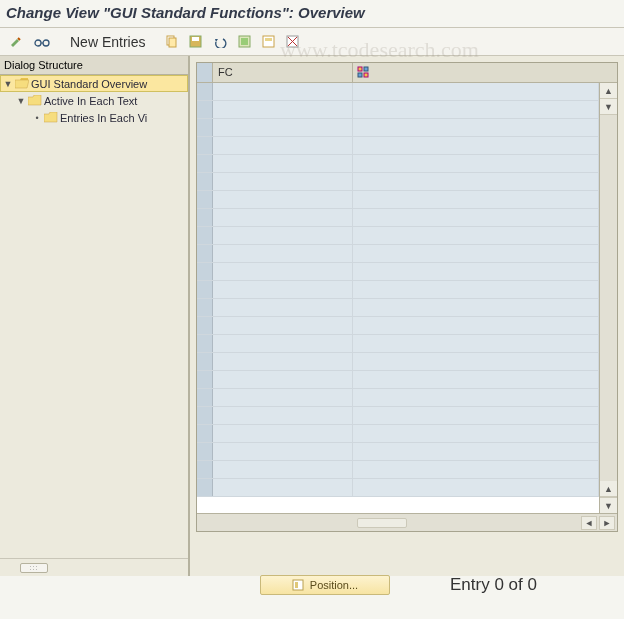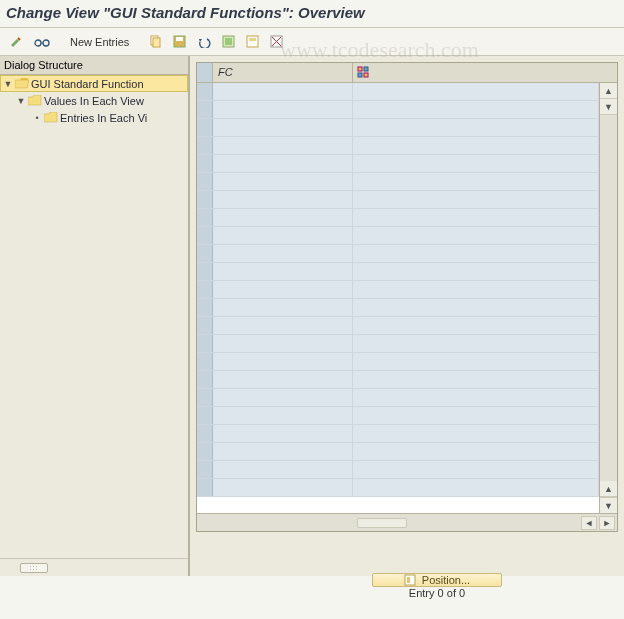--- a/index.html
+++ b/index.html
@@ -32,21 +32,21 @@
   .tb-btn {
     display: inline-flex;
     align-items: center;
     justify-content: center;
     height: 20px;
     min-width: 18px;
     padding: 0 3px;
     cursor: pointer;
   }
   .tb-sep { width: 4px; }
-  .tb-text { font-size: 11px; color: #333; cursor: pointer; padding: 0 3px; }
+  .tb-text { font-size: 14px; color: #333; cursor: pointer; padding: 0 3px; }
   .icon-svg { display: block; }
 
   .main-area {
     display: flex;
     height: 520px;
     position: relative;
   }
 
   
   .tree-panel {
@@ -142,21 +142,20 @@
     width: 16px;
     border-right: 1px solid #b5b29e;
     background: #c6d3dd;
   }
   .col-head {
     padding: 3px 5px;
     border-right: 1px solid #b5b29e;
     font-size: 11px;
     color: #333;
     background: #dedccd;
-    font-style: italic;
   }
   .col-fc { width: 140px; flex: 0 0 140px; }
   .col-ft { flex: 1; }
   .col-config {
     width: 20px;
     flex: 0 0 20px;
     display:flex; align-items:center; justify-content:center;
     background: #dedccd;
   }
   .table-body {
@@ -223,40 +222,39 @@
 
   
   .bottom-bar {
     position: absolute;
     left: 200px;
     right: 10px;
     bottom: 22px;
     height: 24px;
     display: flex;
     align-items: center;
-    flex-direction: column;
   }
   .position-btn {
     margin-left: 60px;
     height: 20px;
     width: 130px;
     background: linear-gradient(#fdf3cf,#f7e4a3);
     border: 1px solid #c9b97a;
     border-radius: 2px;
     display:flex;
     align-items:center;
     justify-content:center;
     gap:6px;
     font-size:11px;
     color:#5a4c1c;
     cursor:pointer;
   }
   .entry-text {
     margin-left: 60px;
-    font-size: 11px;
+    font-size: 17px;
     color: #333;
   }
   .watermark {
     position:absolute;
     top:37px; left:280px;
     font-size:22px;
     color: rgba(160,150,140,0.25);
     font-family: Georgia, serif;
     pointer-events:none;
     z-index:50;
@@ -330,30 +328,30 @@
     <div class="tree-header">Dialog Structure</div>
     <div class="tree-body">
       <div class="tree-row selected">
         <span class="tree-expander">▼</span>
         <span class="tree-icon">
           <svg width="14" height="11">
               <path d="M0 2 L5 2 L6 0 L13 0 L13 2 L3 2 Z" fill="#e8c24a"></path>
               <path d="M0 2 L14 2 L12 10 L0 10 Z" fill="#f6dd7e" stroke="#c9a24a" stroke-width="0.5"></path>
             </svg>
         </span>
-        <span class="tree-label">GUI Standard Function</span>
+        <span class="tree-label">GUI Standard Overview</span>
       </div>
       <div class="tree-row" style="padding-left:16px">
         <span class="tree-expander">▼</span>
         <span class="tree-icon">
           <svg width="14" height="11">
               <path d="M0 2 L5 2 L6 0 L13 0 L13 10 L0 10 Z" fill="#f6dd7e" stroke="#c9a24a" stroke-width="0.5"></path>
             </svg>
         </span>
-        <span class="tree-label">Values In Each View</span>
+        <span class="tree-label">Active In Each Text</span>
       </div>
       <div class="tree-row" style="padding-left:32px">
         <span class="tree-expander">•</span>
         <span class="tree-icon">
           <svg width="14" height="11">
               <path d="M0 2 L5 2 L6 0 L13 0 L13 10 L0 10 Z" fill="#f6dd7e" stroke="#c9a24a" stroke-width="0.5"></path>
             </svg>
         </span>
         <span class="tree-label">Entries In Each Vi</span>
       </div>

